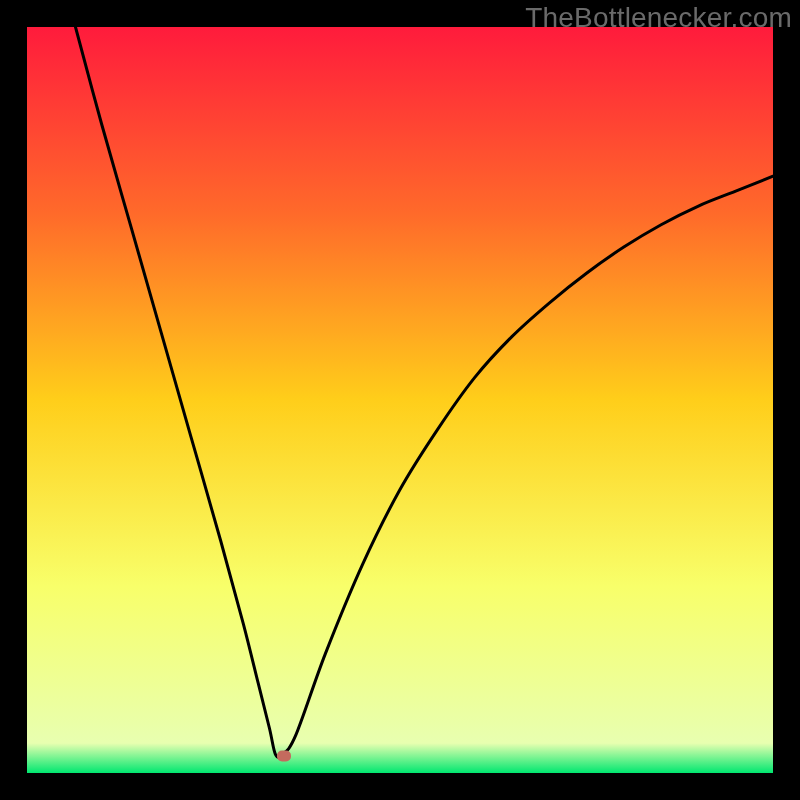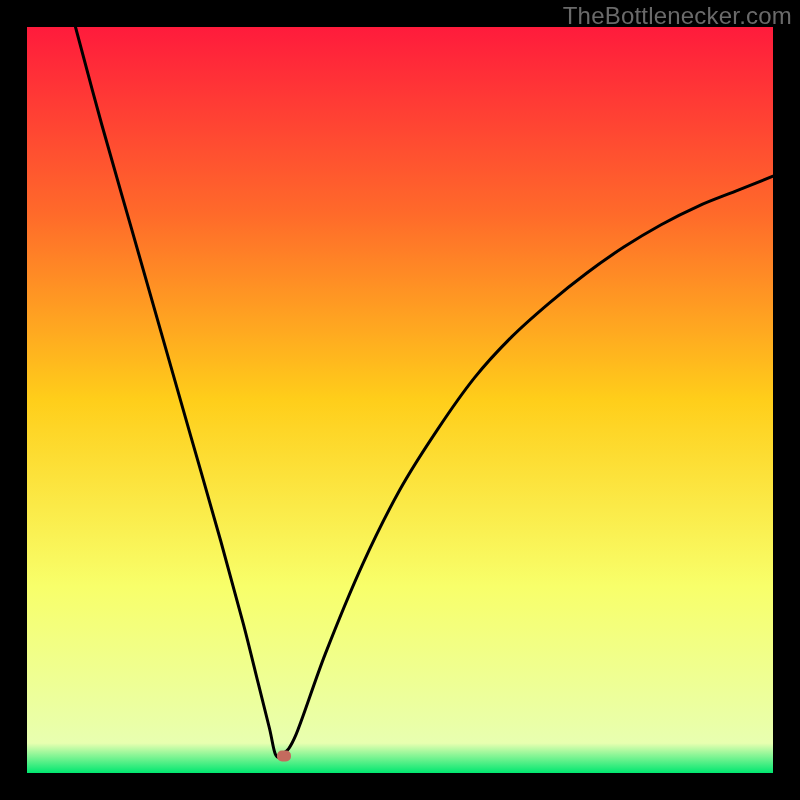--- a/index.html
+++ b/index.html
@@ -14,21 +14,21 @@
   .outer {
     position: relative;
     width: 800px;
     height: 800px;
     background: #000;
   }
   .watermark {
     position: absolute;
     top: 2px;
     right: 8px;
-    font-size: 24px;
+    font-size: 28px;
     font-weight: 500;
     color: #6a6a6a;
     letter-spacing: 0.2px;
     z-index: 5;
   }
   .plot {
     position: absolute;
     left: 27px;
     top: 27px;
     width: 746px;

